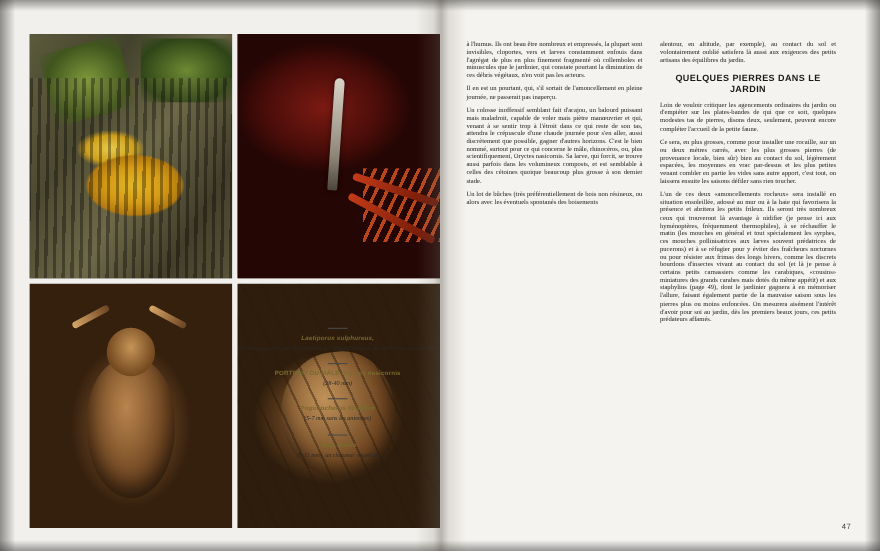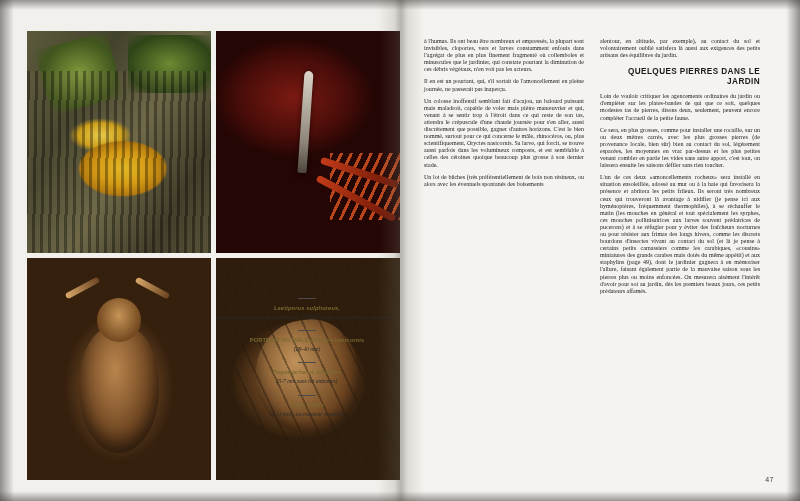--- a/index.html
+++ b/index.html
@@ -203,21 +203,21 @@
   #rcol2 { left: 600px; }
   .rcol p { margin: 0 0 5px 0; }
   .section-title {
     font-family: "Liberation Sans", sans-serif;
     font-weight: bold;
     font-size: 8.2px;
     line-height: 10px;
     letter-spacing: .4px;
     color: #1a1a1a;
     margin: 8px 0 6px 0;
-    text-align: right;
+    text-align: center;
   }
 
   
   .captions {
     position: absolute;
     left: 214px;
     top: 292px;
     width: 186px;
     text-align: center;
     color: #1f1f1f;

